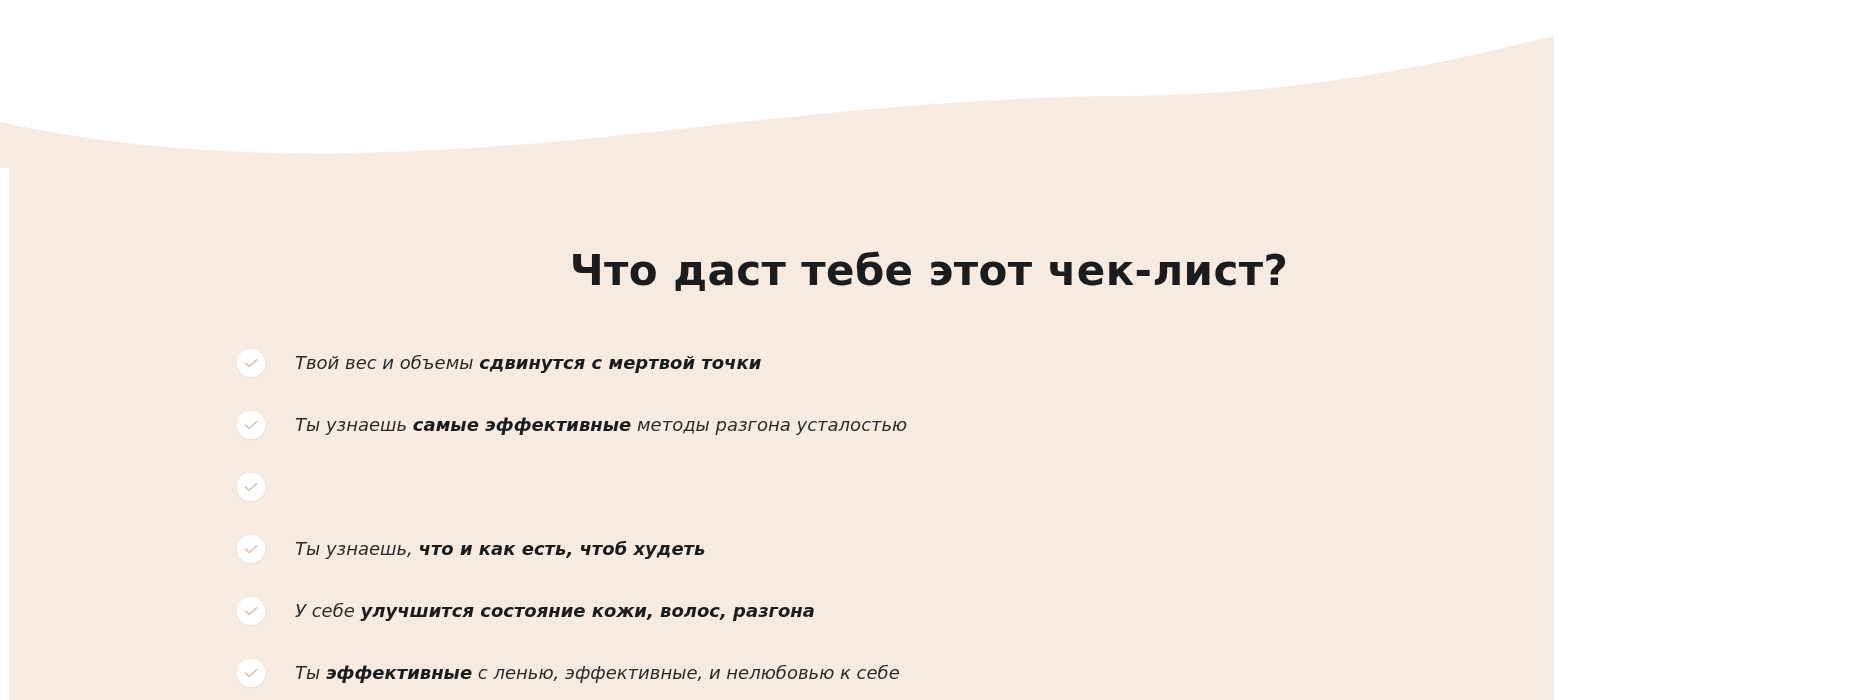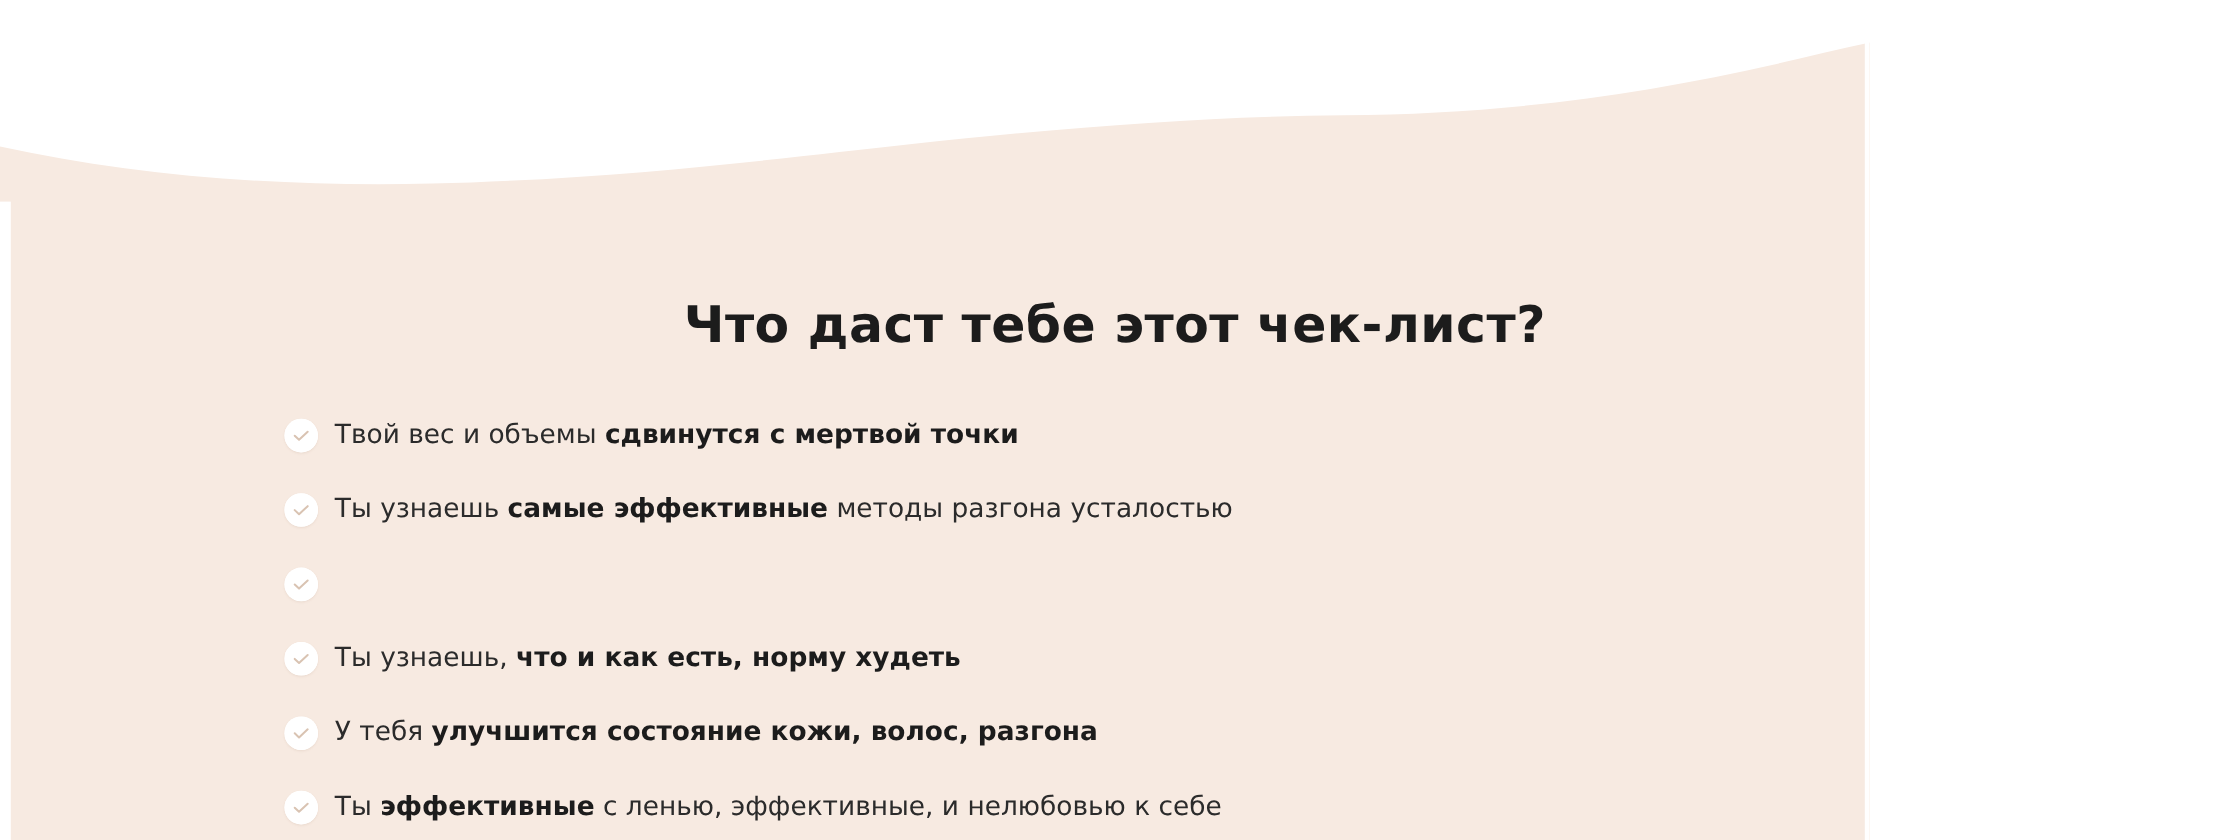--- a/index.html
+++ b/index.html
@@ -103,27 +103,28 @@
     display: flex;
     align-items: center;
     justify-content: center;
     box-shadow: 0 1px 2px rgba(160, 125, 100, 0.13);
   }
   .check-badge svg {
     display: block;
   }
 
   .benefit-text {
-    margin-left: 14px;
-    font-size: 22px;
+    margin-left: 30px;
+    font-size: 18px;
     line-height: 30px;
     color: #2b2b2b;
     font-family: "DejaVu Sans", sans-serif;
     font-weight: 400;
     white-space: nowrap;
+    font-style: italic;
   }
   .benefit-text b {
     font-weight: 700;
     color: #1c1c1c;
   }
 </style>
 </head>
 <body>
 
 <div class="page">
@@ -176,31 +177,31 @@
         </span>
       </li>
 
       <li class="benefit-item">
         <span class="check-badge">
           <svg width="28" height="28" viewBox="0 0 28 28">
             <circle cx="14" cy="14" r="14" fill="#ffffff"></circle>
             <path d="M8.6,14.1 L12.2,17.5 L19.4,10.8" fill="none" stroke="#d9c3b2" stroke-width="1.7" stroke-linecap="round" stroke-linejoin="round"></path>
           </svg>
         </span>
-        <span class="benefit-text"><span>Ты узнаешь, </span><b>что и как есть, норму худеть</b><span></span></span>
-      </li>
-
-      <li class="benefit-item">
-        <span class="check-badge">
-          <svg width="28" height="28" viewBox="0 0 28 28">
-            <circle cx="14" cy="14" r="14" fill="#ffffff"></circle>
-            <path d="M8.6,14.1 L12.2,17.5 L19.4,10.8" fill="none" stroke="#d9c3b2" stroke-width="1.7" stroke-linecap="round" stroke-linejoin="round"></path>
-          </svg>
-        </span>
-        <span class="benefit-text"><span>У тебя </span><b>улучшится состояние кожи, волос, разгона</b><span></span></span>
+        <span class="benefit-text"><span>Ты узнаешь, </span><b>что и как есть, чтоб худеть</b><span></span></span>
+      </li>
+
+      <li class="benefit-item">
+        <span class="check-badge">
+          <svg width="28" height="28" viewBox="0 0 28 28">
+            <circle cx="14" cy="14" r="14" fill="#ffffff"></circle>
+            <path d="M8.6,14.1 L12.2,17.5 L19.4,10.8" fill="none" stroke="#d9c3b2" stroke-width="1.7" stroke-linecap="round" stroke-linejoin="round"></path>
+          </svg>
+        </span>
+        <span class="benefit-text"><span>У себе </span><b>улучшится состояние кожи, волос, разгона</b><span></span></span>
       </li>
 
       <li class="benefit-item">
         <span class="check-badge">
           <svg width="28" height="28" viewBox="0 0 28 28">
             <circle cx="14" cy="14" r="14" fill="#ffffff"></circle>
             <path d="M8.6,14.1 L12.2,17.5 L19.4,10.8" fill="none" stroke="#d9c3b2" stroke-width="1.7" stroke-linecap="round" stroke-linejoin="round"></path>
           </svg>
         </span>
         <span class="benefit-text"><span>Ты </span><b>эффективные</b><span> с ленью, эффективные, и нелюбовью к себе</span></span>

